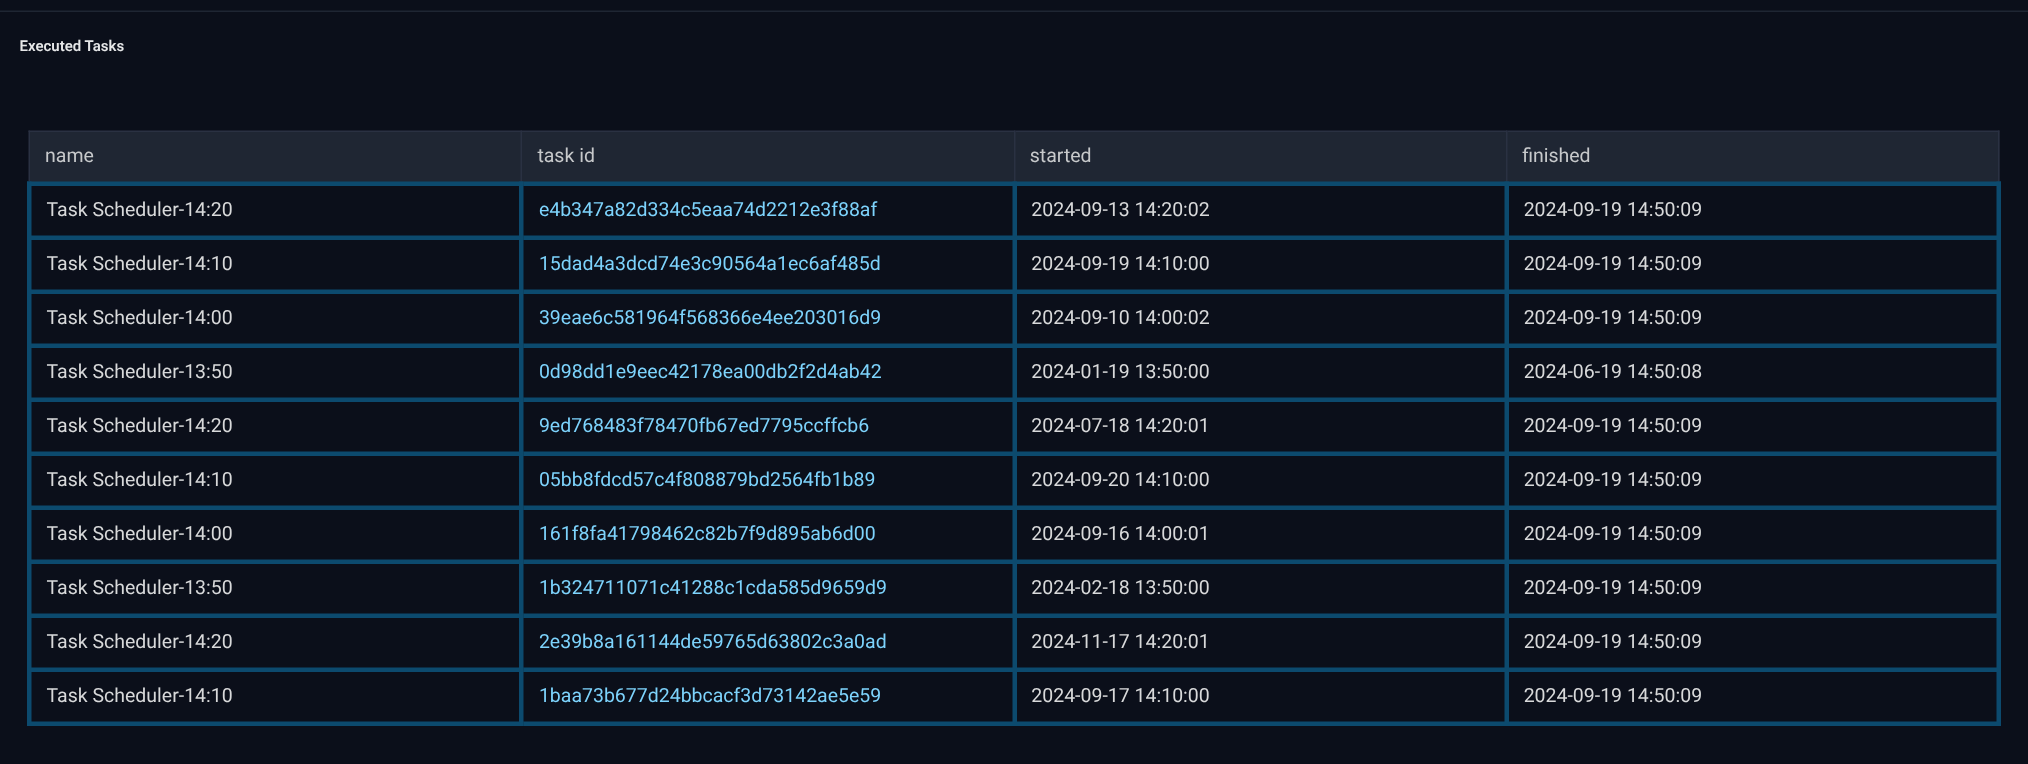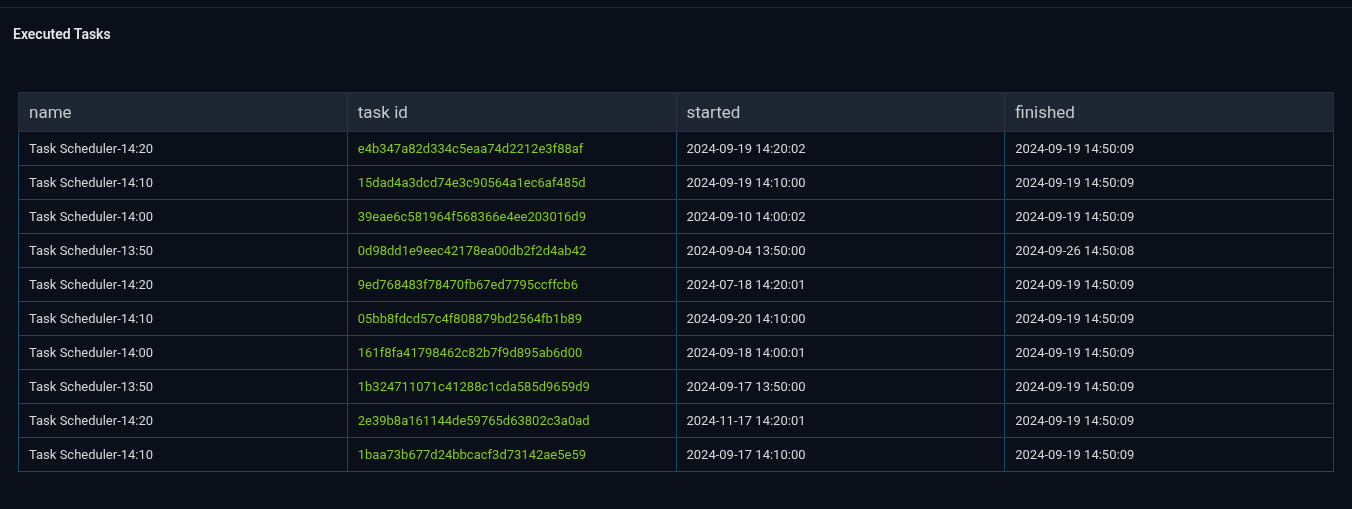--- a/index.html
+++ b/index.html
@@ -13,55 +13,55 @@
       color: #d8d9da;
       width: 1352px;
       height: 509px;
       overflow: hidden;
     }
     .top-bar {
       height: 8px;
       border-bottom: 1px solid #1f2633;
     }
     .page-title {
-      font-size: 14px;
+      font-size: 10px;
       font-weight: 600;
       color: #e6e7e8;
       padding: 18px 16px 0 13px;
     }
     .table-container {
       padding: 50px 18px 0 18px;
     }
     table {
       width: 100%;
       border-collapse: collapse;
       table-layout: fixed;
     }
     thead tr {
       background-color: #1f2633;
     }
     th {
       text-align: left;
       font-weight: 400;
-      font-size: 17px;
+      font-size: 13px;
       color: #c7c9cb;
       padding: 9px 10px;
       border: 1px solid #2a3142;
     }
     td {
       font-size: 13px;
       color: #d8d9da;
       padding: 9px 10px;
-      border: 1px solid #0c4a6e;
+      border: 3px solid #0c4a6e;
       white-space: nowrap;
       overflow: hidden;
       text-overflow: ellipsis;
     }
     td.link-cell {
-      color: #84cc16;
+      color: #7dd3fc;
     }
     tbody tr {
       background-color: #0b0f1a;
     }
     col.c-name { width: 25%; }
     col.c-id { width: 25%; }
     col.c-started { width: 25%; }
     col.c-finished { width: 25%; }
   </style>
 </head>
@@ -84,63 +84,63 @@
         <th>name</th>
         <th>task id</th>
         <th>started</th>
         <th>finished</th>
       </tr>
     </thead>
     <tbody id="table-body">
     <tr>
           <td>Task Scheduler-14:20</td>
           <td class="link-cell">e4b347a82d334c5eaa74d2212e3f88af</td>
-          <td>2024-09-19 14:20:02</td>
+          <td>2024-09-13 14:20:02</td>
           <td>2024-09-19 14:50:09</td>
         </tr>
         <tr>
           <td>Task Scheduler-14:10</td>
           <td class="link-cell">15dad4a3dcd74e3c90564a1ec6af485d</td>
           <td>2024-09-19 14:10:00</td>
           <td>2024-09-19 14:50:09</td>
         </tr>
         <tr>
           <td>Task Scheduler-14:00</td>
           <td class="link-cell">39eae6c581964f568366e4ee203016d9</td>
           <td>2024-09-10 14:00:02</td>
           <td>2024-09-19 14:50:09</td>
         </tr>
         <tr>
           <td>Task Scheduler-13:50</td>
           <td class="link-cell">0d98dd1e9eec42178ea00db2f2d4ab42</td>
-          <td>2024-09-04 13:50:00</td>
-          <td>2024-09-26 14:50:08</td>
+          <td>2024-01-19 13:50:00</td>
+          <td>2024-06-19 14:50:08</td>
         </tr>
         <tr>
           <td>Task Scheduler-14:20</td>
           <td class="link-cell">9ed768483f78470fb67ed7795ccffcb6</td>
           <td>2024-07-18 14:20:01</td>
           <td>2024-09-19 14:50:09</td>
         </tr>
         <tr>
           <td>Task Scheduler-14:10</td>
           <td class="link-cell">05bb8fdcd57c4f808879bd2564fb1b89</td>
           <td>2024-09-20 14:10:00</td>
           <td>2024-09-19 14:50:09</td>
         </tr>
         <tr>
           <td>Task Scheduler-14:00</td>
           <td class="link-cell">161f8fa41798462c82b7f9d895ab6d00</td>
-          <td>2024-09-18 14:00:01</td>
+          <td>2024-09-16 14:00:01</td>
           <td>2024-09-19 14:50:09</td>
         </tr>
         <tr>
           <td>Task Scheduler-13:50</td>
           <td class="link-cell">1b324711071c41288c1cda585d9659d9</td>
-          <td>2024-09-17 13:50:00</td>
+          <td>2024-02-18 13:50:00</td>
           <td>2024-09-19 14:50:09</td>
         </tr>
         <tr>
           <td>Task Scheduler-14:20</td>
           <td class="link-cell">2e39b8a161144de59765d63802c3a0ad</td>
           <td>2024-11-17 14:20:01</td>
           <td>2024-09-19 14:50:09</td>
         </tr>
         <tr>
           <td>Task Scheduler-14:10</td>

